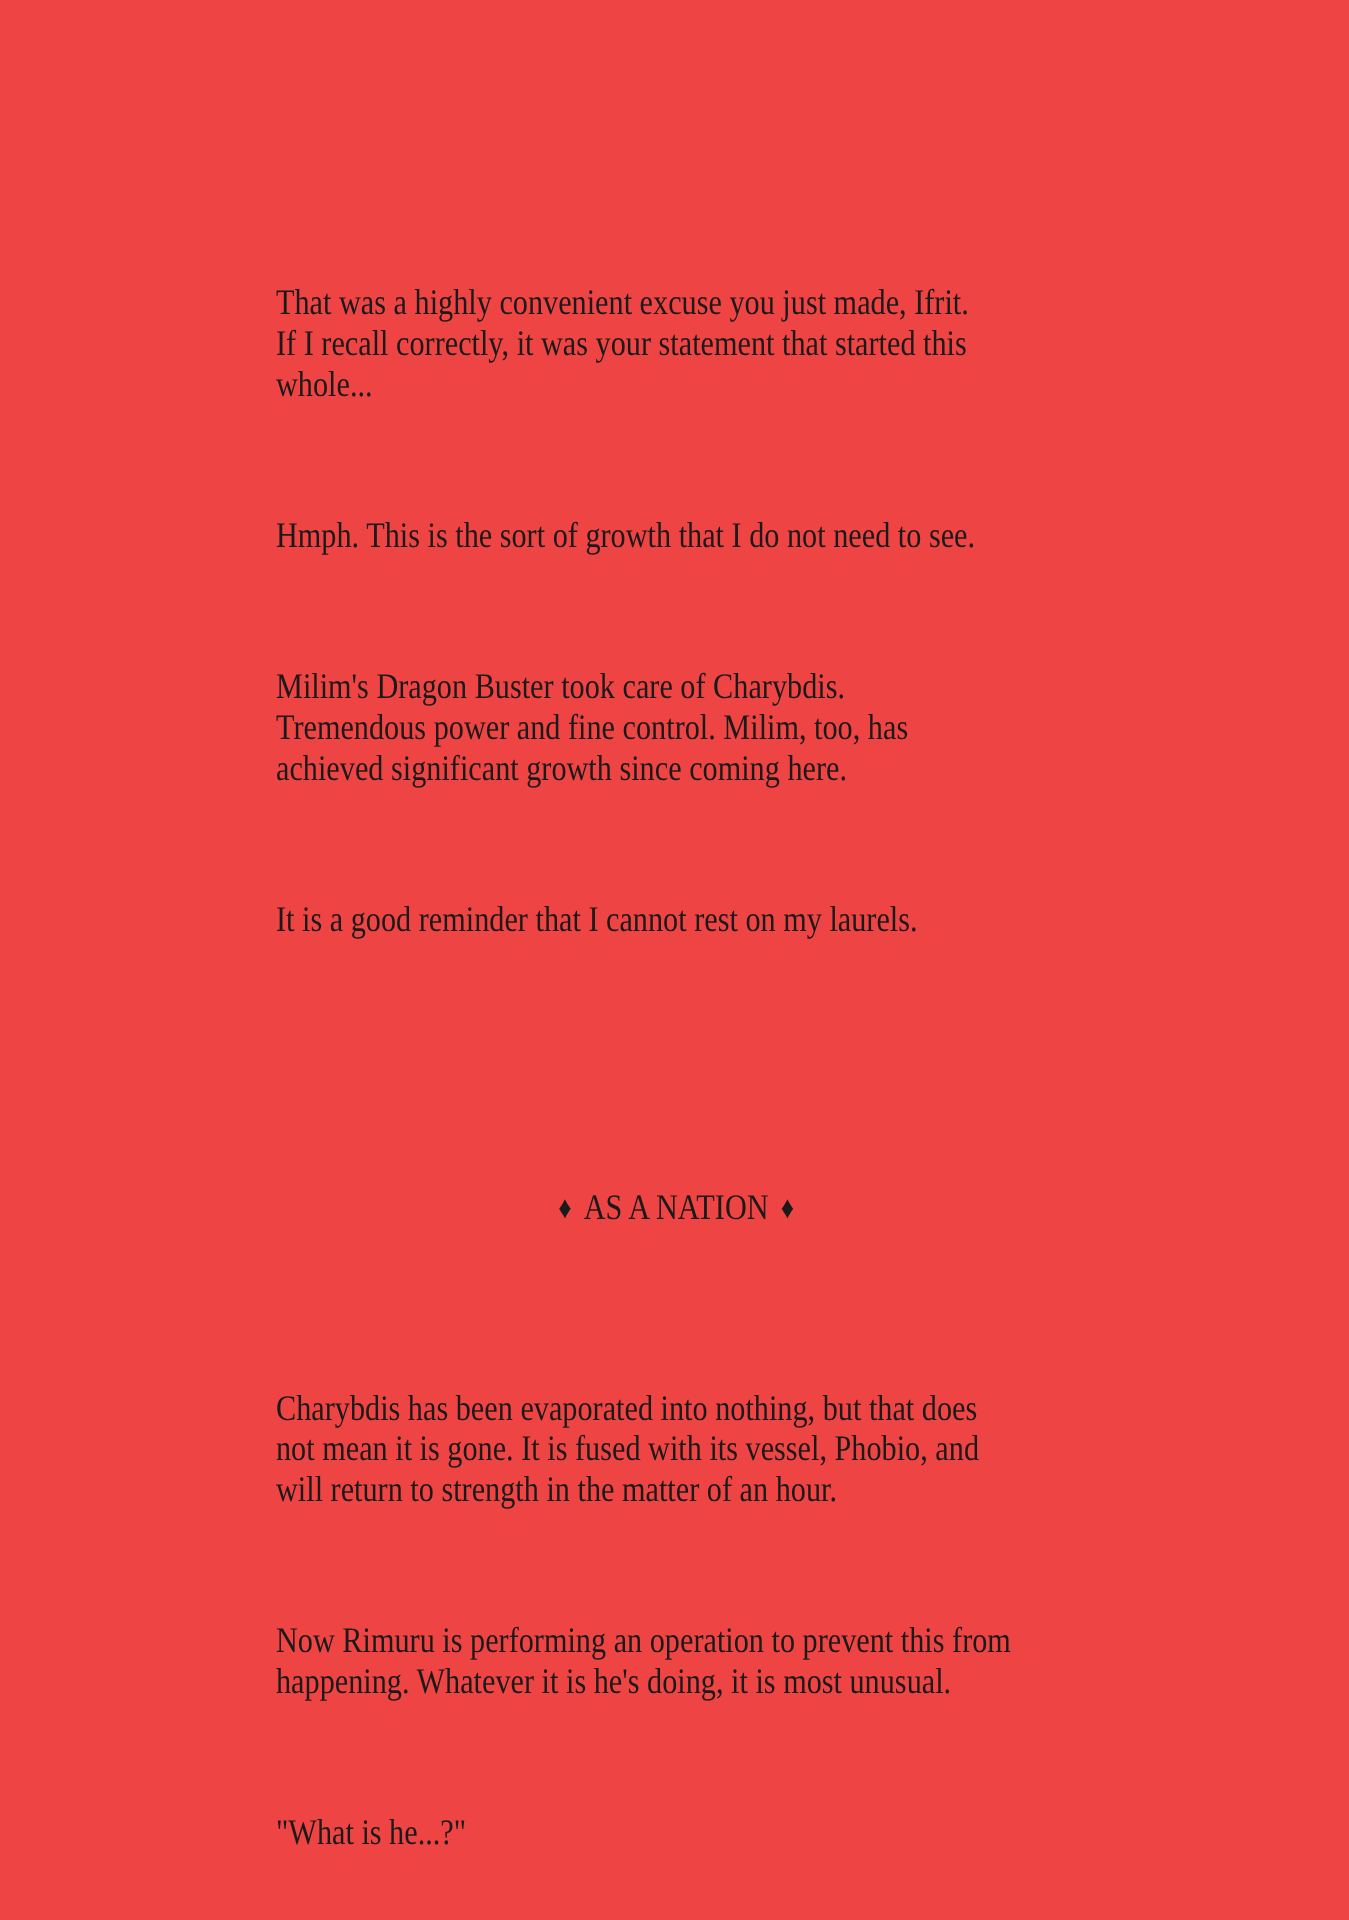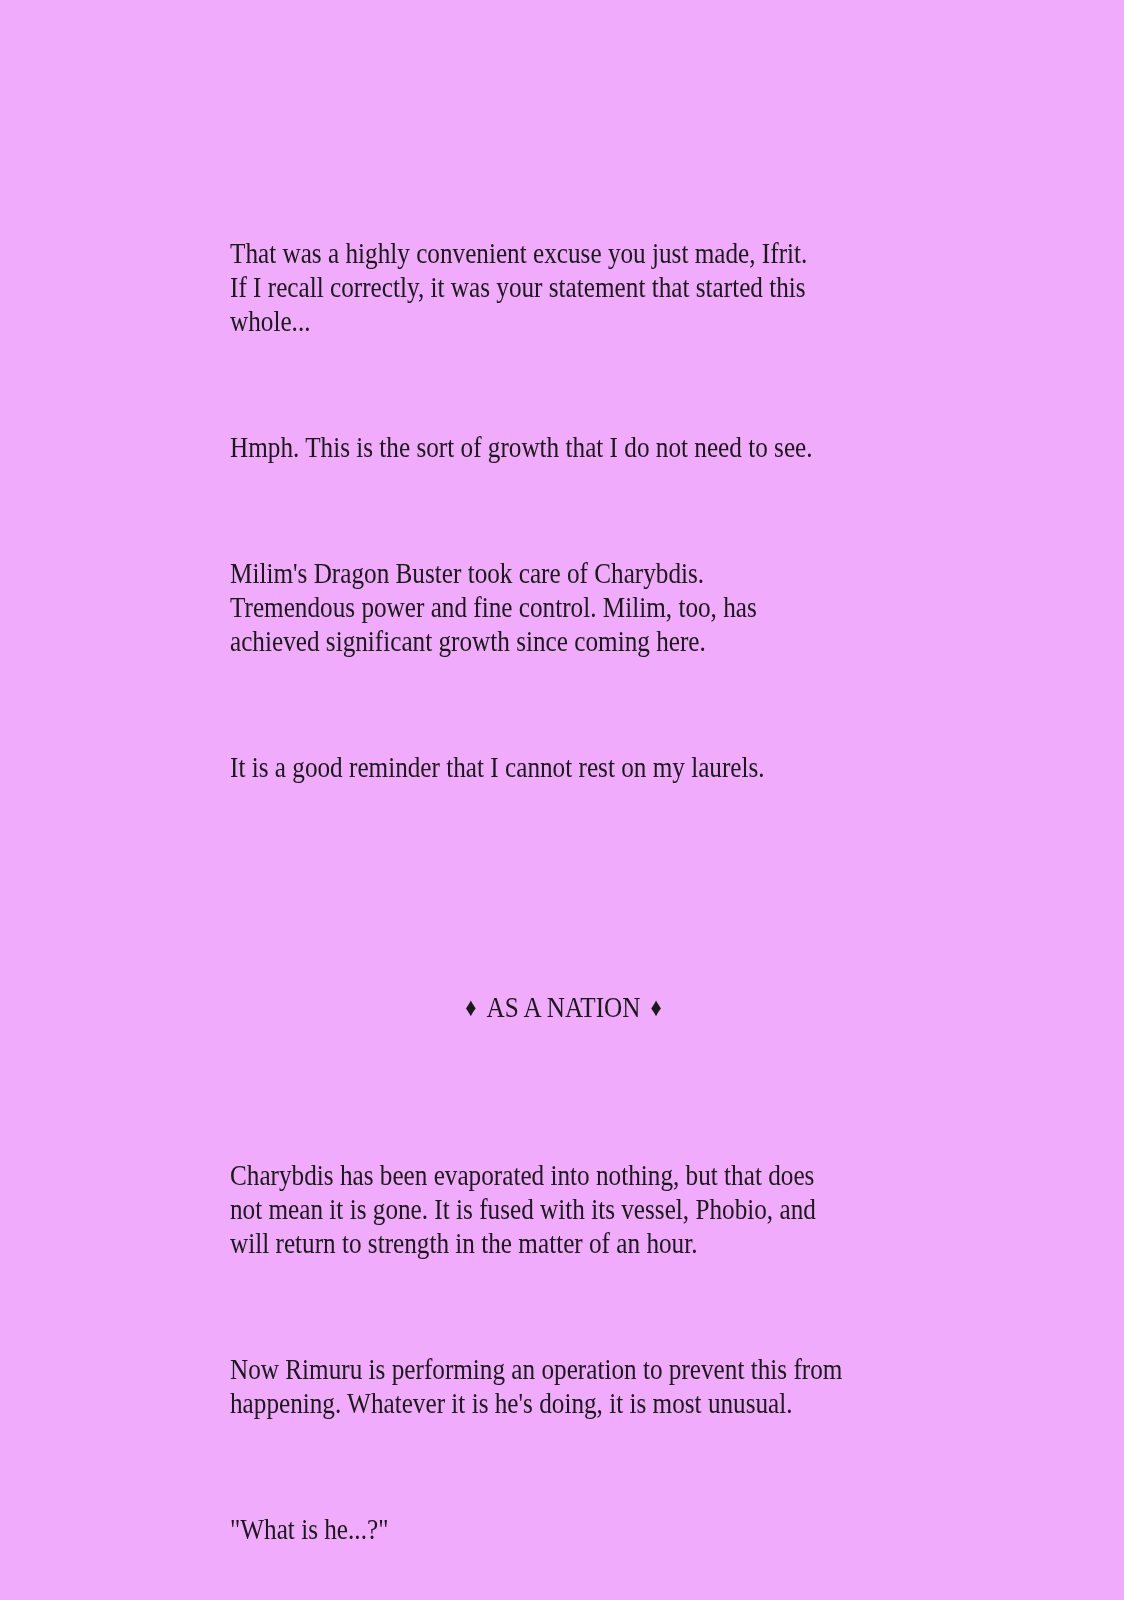--- a/index.html
+++ b/index.html
@@ -4,21 +4,21 @@
 <style>
   html, body {
     margin: 0;
     padding: 0;
     background: #ffffff;
   }
   .page {
     position: relative;
     width: 1124px;
     height: 1600px;
-    background: #f0abfc;
+    background: #ef4444;
     overflow: hidden;
     font-family: "Liberation Serif", serif;
     color: #1a1a1a;
   }
   .text-column {
     position: absolute;
     left: 230px;
     top: 134px;
     width: 794px;
     transform: scaleX(0.84);

